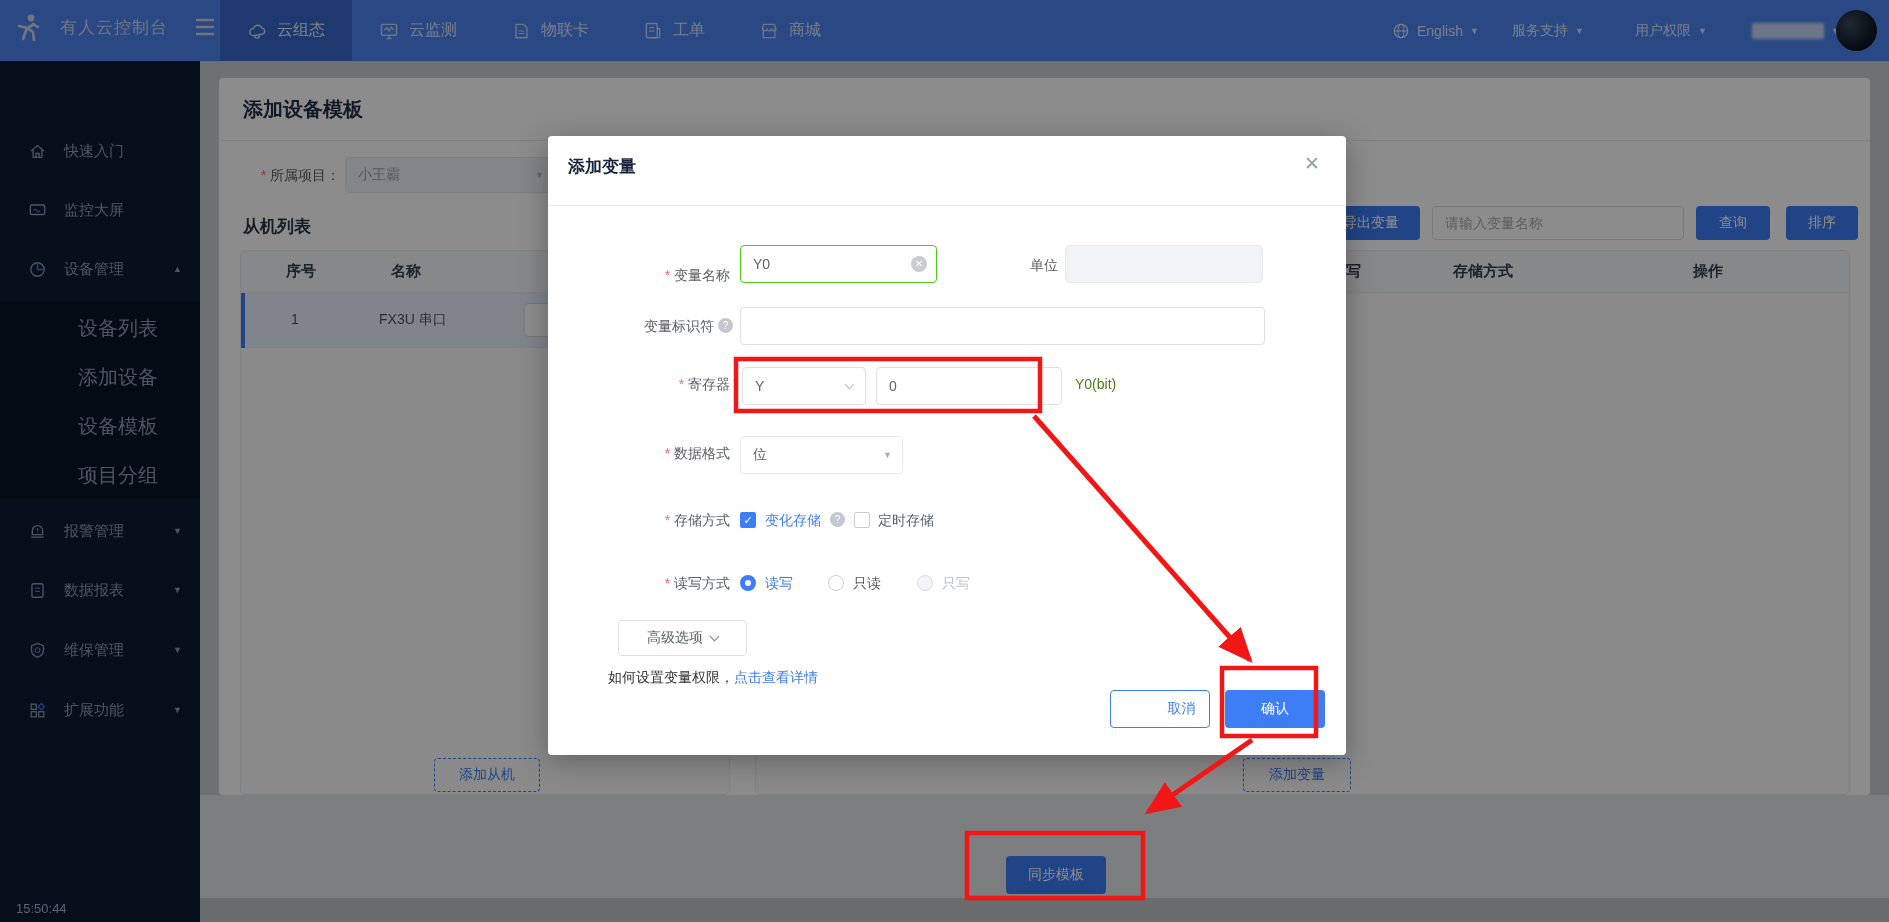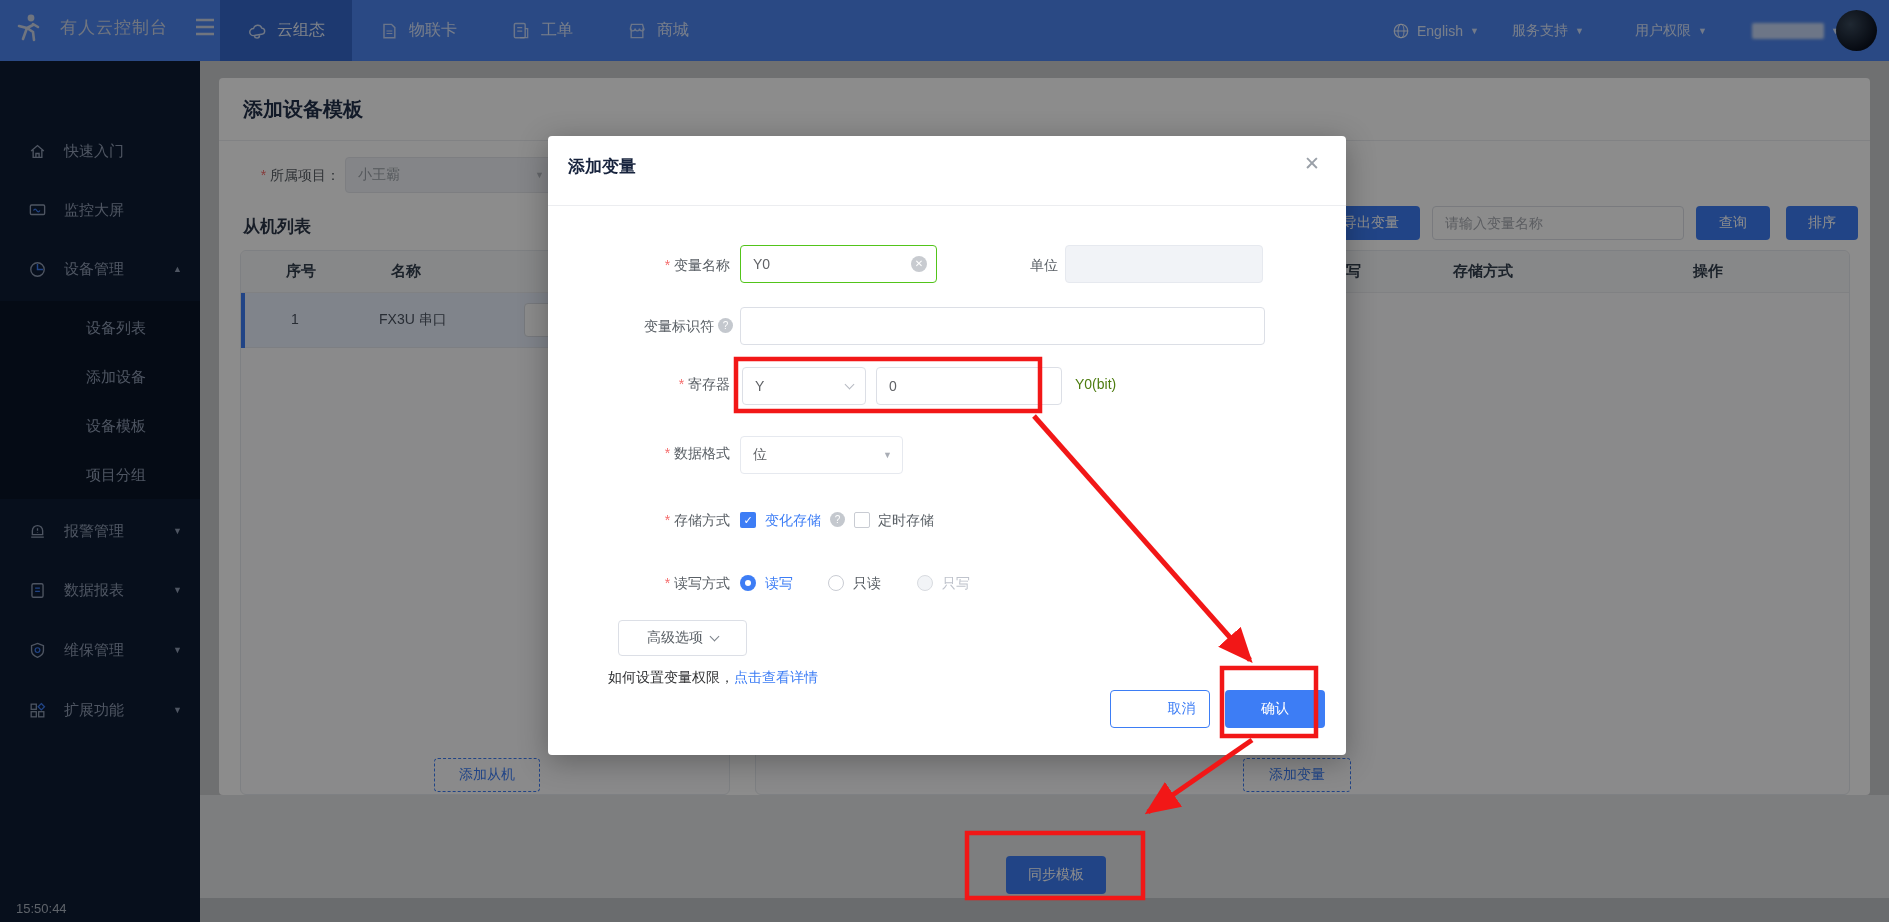--- a/index.html
+++ b/index.html
@@ -19,21 +19,21 @@
   .caret{font-size:9px;color:rgba(255,255,255,.75);}
   .redacted{width:72px;height:16px;background:rgba(230,236,248,.8);border-radius:2px;filter:blur(1.5px);}
   .avatar{position:absolute;left:1836px;top:10px;width:41px;height:41px;border-radius:50%;background:radial-gradient(circle at 35% 35%, #3a4a5c, #0b1220 72%);}
 
   
   .sidebar{position:absolute;left:0;top:61px;width:200px;height:861px;background:#0e1c33;z-index:1;}
   .side-item{position:absolute;left:0;width:200px;height:40px;display:flex;align-items:center;color:#8f9cb3;font-size:15px;cursor:pointer;}
   .side-item .s-ico{width:20px;margin-left:28px;margin-right:16px;display:flex;align-items:center;}
   .side-caret{position:absolute;right:18px;font-size:9px;color:#8f9cb3;}
   .submenu-bg{position:absolute;left:0;top:240px;width:200px;height:198px;background:#0a1527;}
-  .sub-item{position:absolute;left:8px;width:200px;height:40px;display:flex;align-items:center;padding-left:78px;color:#8f9cb3;font-size:15px;cursor:pointer;}
+  .sub-item{position:absolute;left:0;width:200px;height:40px;display:flex;align-items:center;padding-left:78px;color:#8f9cb3;font-size:20px;cursor:pointer;}
   .side-footer{position:absolute;left:16px;color:#aab3c0;font-size:13px;}
 
   
   .main-card{position:absolute;left:219px;top:78px;width:1651px;height:717px;background:#ffffff;border-radius:4px;z-index:1;}
   .page-title{position:absolute;left:243px;top:96px;font-size:20px;font-weight:bold;color:#22304a;z-index:2;}
   .title-divider{position:absolute;left:219px;top:140px;width:1651px;height:1px;background:#ebedf0;z-index:2;}
   .form-label{color:#5a6066;font-size:14px;}
   .required::before{content:"* ";color:#f56c6c;}
   .sel-box{position:absolute;display:flex;align-items:center;border:1px solid #dcdfe6;border-radius:4px;background:#fff;z-index:2;}
   .sel-box.disabled{background:#f1f3f7;border-color:#e3e6ec;}
@@ -107,20 +107,27 @@
 
     <div class="nav-tabs">
       <div class="nav-tab active">
         <svg width="20" height="20" viewBox="0 0 24 24">
             <path d="M7.2 17.5a4.2 4.2 0 1 1 .6-8.4 5.2 5.2 0 0 1 9.9-.6 3.7 3.7 0 0 1-.4 7.4 z M9 17.5 a3 3 0 0 0 6 0" fill="none" stroke="currentColor" stroke-width="1.7"></path>
           </svg>
         <span>云组态</span>
       </div>
       <div class="nav-tab">
         <svg width="20" height="20" viewBox="0 0 24 24">
+            <rect x="3" y="4" width="18" height="13" rx="1.5" fill="none" stroke="currentColor" stroke-width="1.7"></rect>
+            <path d="M6.5 11 l3-3 2.5 4 3-4.5 2.5 3.5 M9 21h6 M12 17v4" fill="none" stroke="currentColor" stroke-width="1.6"></path>
+          </svg>
+        <span>云监测</span>
+      </div>
+      <div class="nav-tab">
+        <svg width="20" height="20" viewBox="0 0 24 24">
             <path d="M6 4 h9 l4 4 v12 h-13 z" fill="none" stroke="currentColor" stroke-width="1.7"></path>
             <path d="M9 12h7M9 15h7" stroke="currentColor" stroke-width="1.4"></path>
           </svg>
         <span>物联卡</span>
       </div>
       <div class="nav-tab">
         <svg width="20" height="20" viewBox="0 0 24 24">
             <rect x="4" y="3" width="13" height="17" rx="1.5" fill="none" stroke="currentColor" stroke-width="1.7"></rect>
             <path d="M7.5 8h6M7.5 12h6 M17 9 h3 v11 h-9" fill="none" stroke="currentColor" stroke-width="1.5"></path>
           </svg>
@@ -292,21 +299,21 @@
 
   <div class="btn btn-primary abs" style="left:1006px;top:856px;width:100px;height:38px;z-index:3;">同步模板</div>
 
   <div class="backdrop"></div>
 
   <div class="modal">
     <div class="modal-title">添加变量</div>
     <div class="modal-close">✕</div>
     <div class="modal-divider"></div>
 
-    <div class="m-label required" style="top:121px;">变量名称</div>
+    <div class="m-label required" style="top:131px;">变量名称</div>
     <div class="m-input green" style="left:192px;top:109px;width:197px;">
       <input readonly="" value="Y0" style="">
       <span class="clear-ico">✕</span>
     </div>
     <div class="m-label" style="left:400px;width:110px;top:121px;">单位</div>
     <div class="m-input disabled" style="left:517px;top:109px;width:198px;">
         <input readonly="" style="">
       </div>
 
     <div class="m-label" style="width:166px;top:182px;">变量标识符</div>

